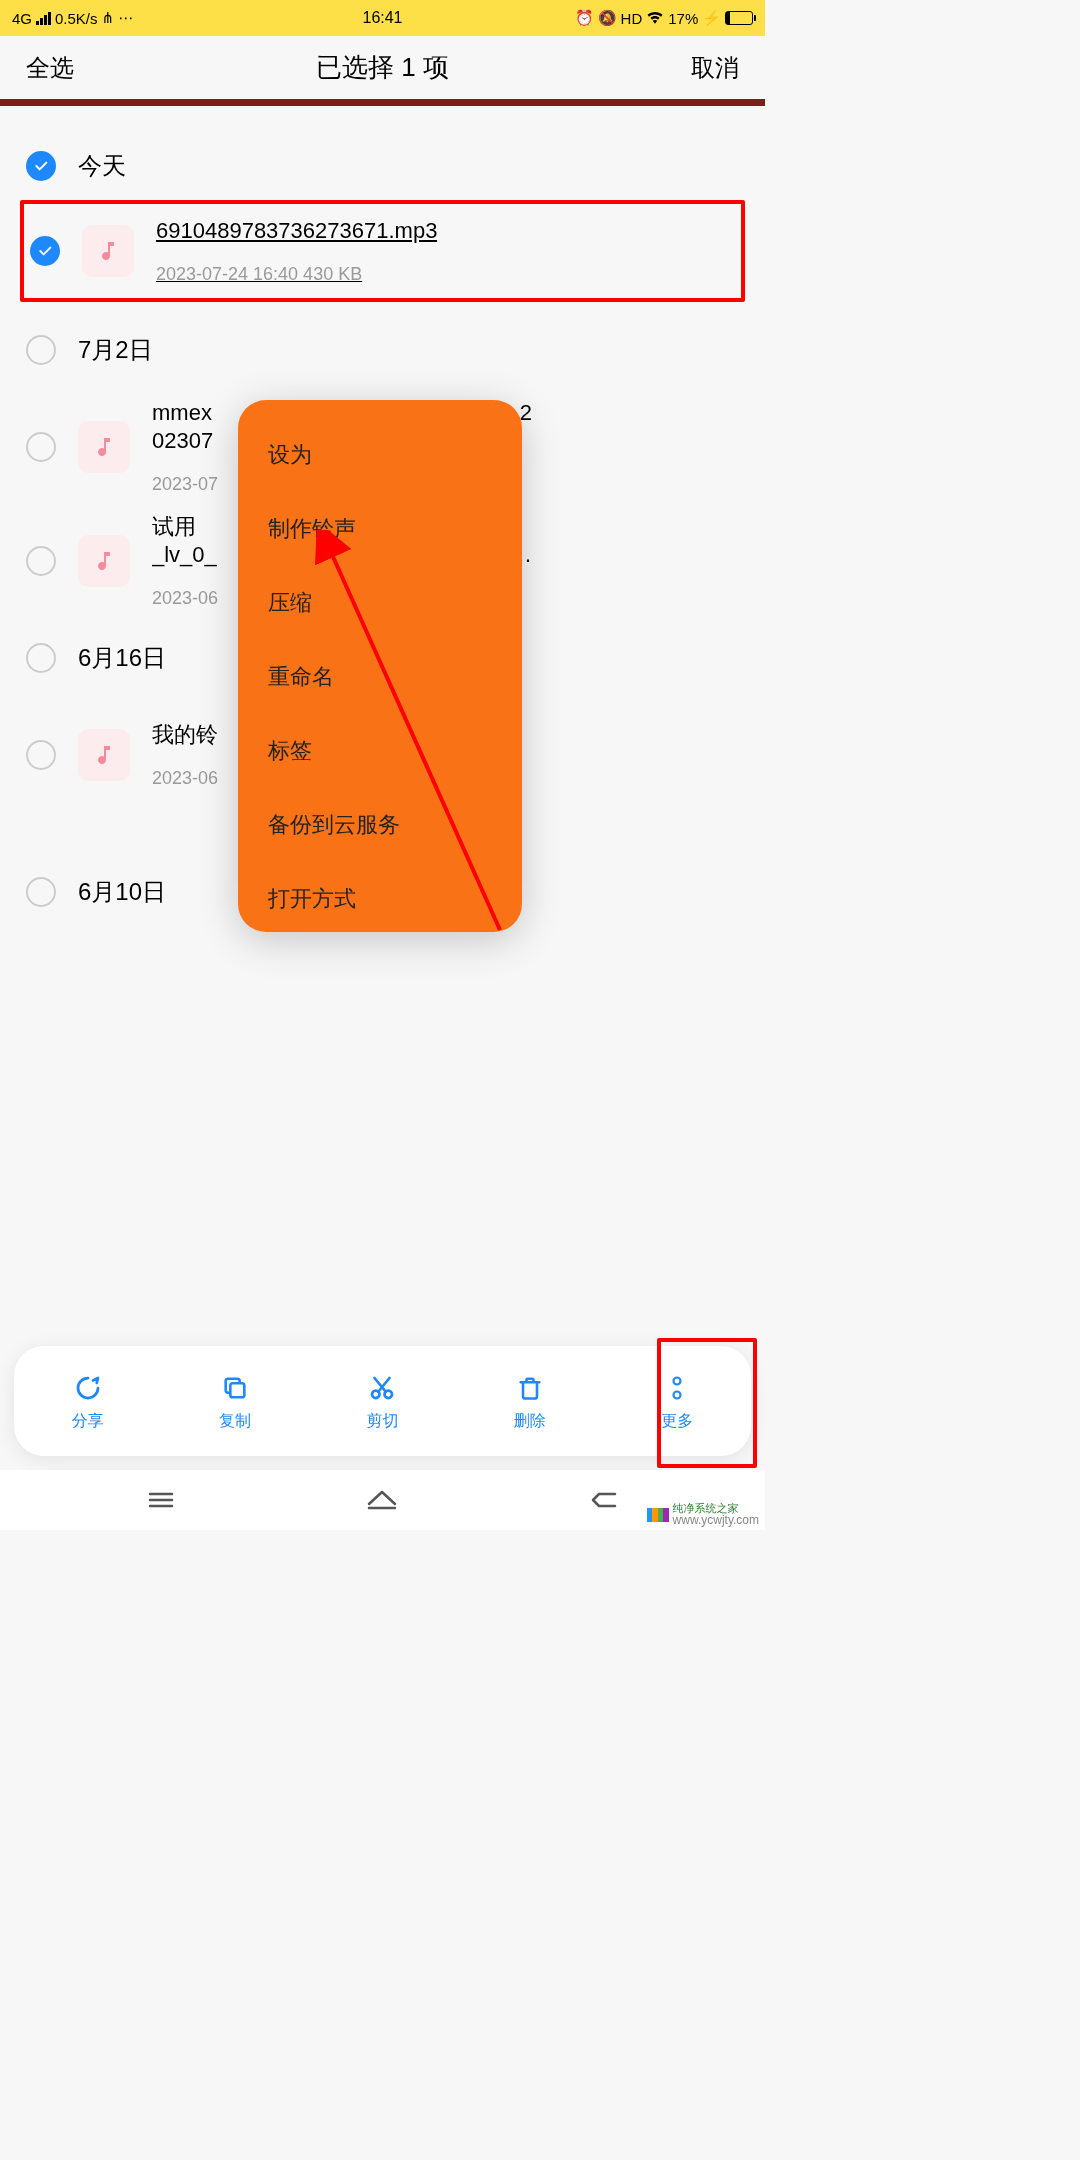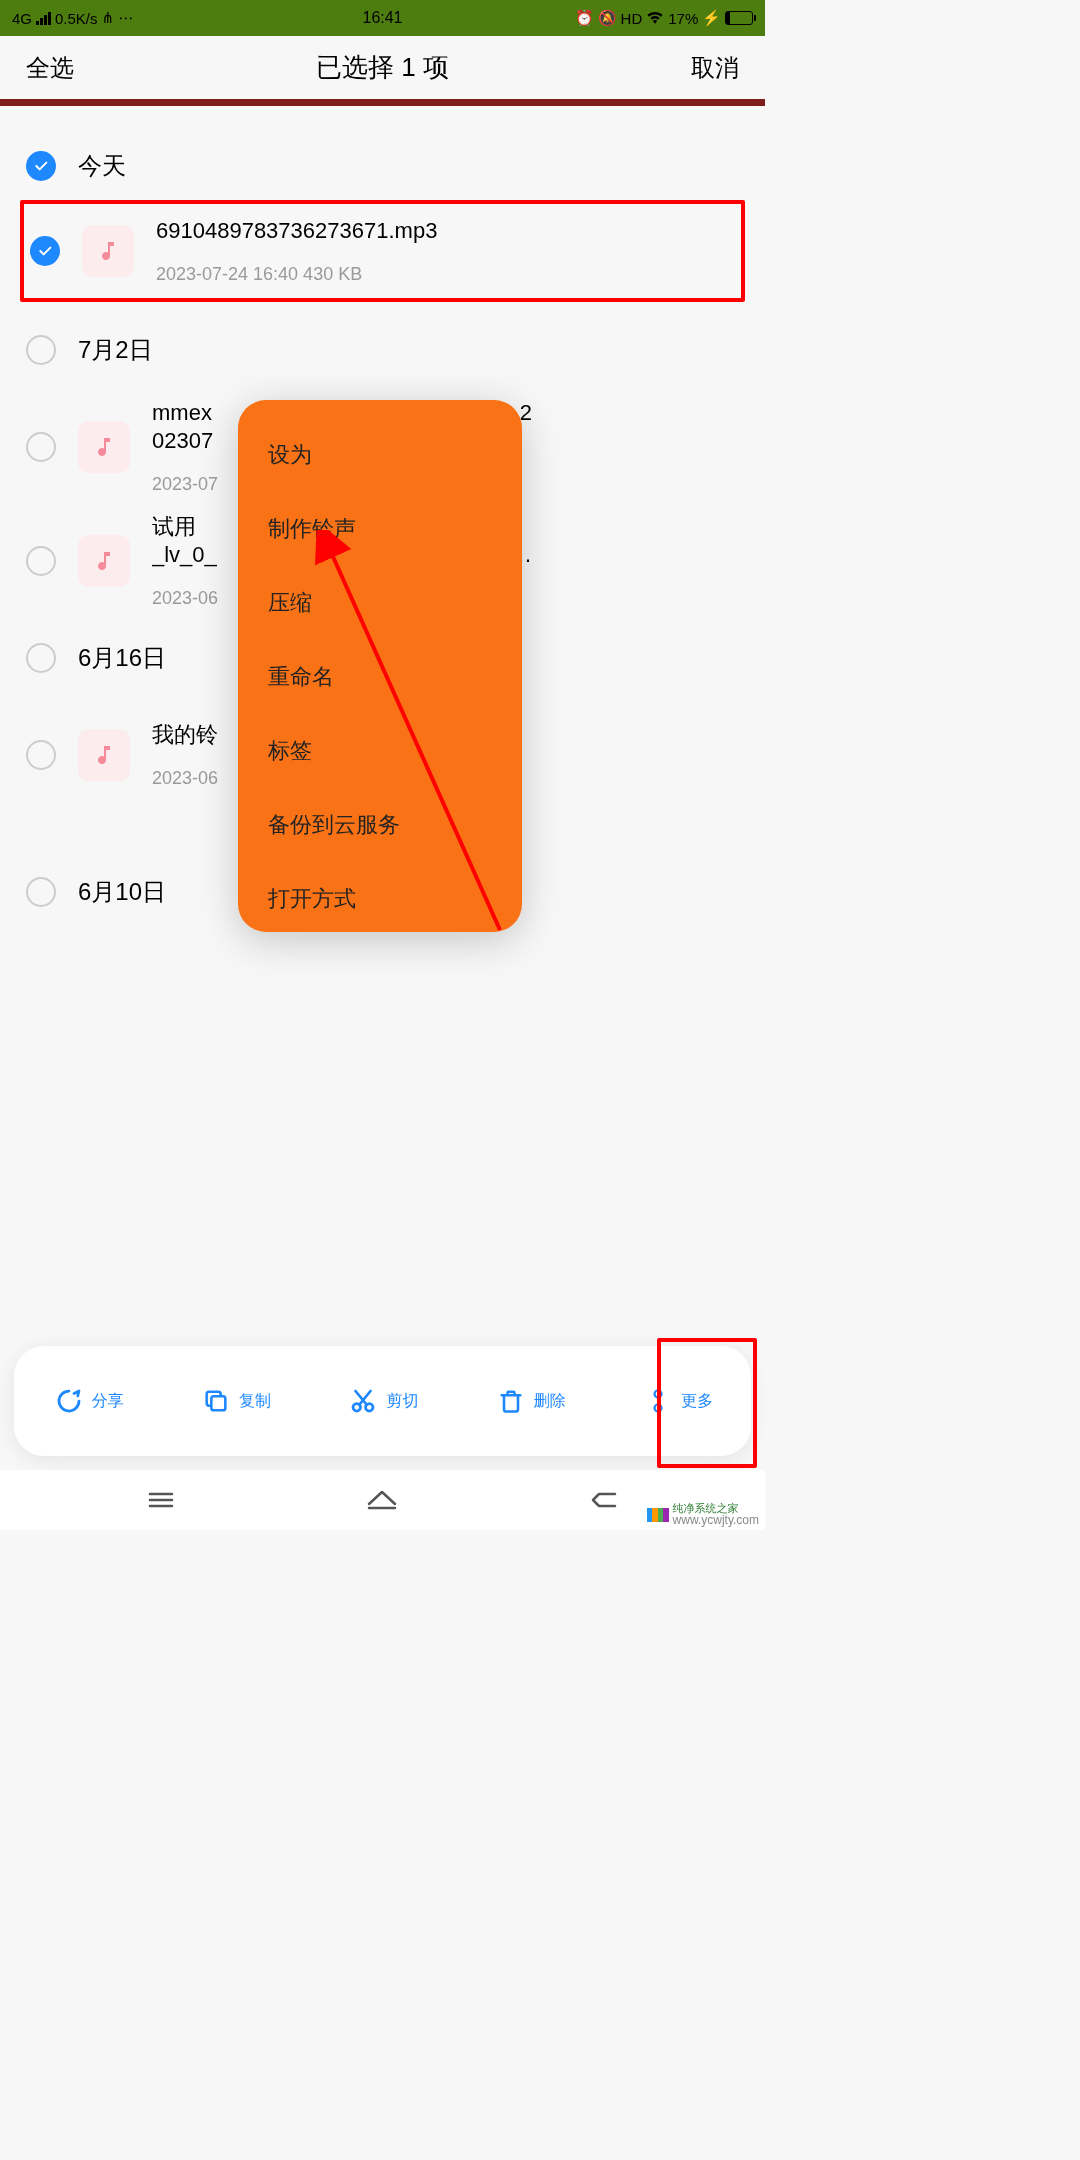--- a/index.html
+++ b/index.html
@@ -1,18 +1,18 @@
 <!DOCTYPE html>
 <html><head>
 <meta charset="utf-8">
 <style>
   * { margin: 0; padding: 0; box-sizing: border-box; -webkit-tap-highlight-color: transparent; }
   html, body { width: 765px; height: 1530px; font-family: -apple-system, "Helvetica Neue", Arial, sans-serif; background: #f7f7f7; overflow: hidden; position: relative; }
   
-  .status-bar { height: 36px; display: flex; align-items: center; justify-content: space-between; padding: 12px 12px; font-size: 15px; color: #000; background: #4d7c0f; gap: 20px; }
+  .status-bar { height: 36px; display: flex; align-items: center; justify-content: space-between; padding: 12px 12px; font-size: 15px; color: #000; background: #fde047; gap: 20px; }
   .status-left, .status-right { display: flex; align-items: center; gap: 4px; }
   .status-center { position: absolute; left: 50%; transform: translateX(-50%); font-size: 16px; font-weight: 500; }
   .sig-bars { display: inline-flex; align-items: flex-end; gap: 1px; }
   .sig-bars span { width: 3px; background: #000; display: inline-block; }
   .sig-bars span:nth-child(1){height:4px} .sig-bars span:nth-child(2){height:7px} .sig-bars span:nth-child(3){height:10px} .sig-bars span:nth-child(4){height:13px}
   .battery { width: 28px; height: 14px; border: 1.5px solid #000; border-radius: 3px; position: relative; display: inline-flex; align-items: center; }
   .battery::after { content:""; position:absolute; right:-4px; top:3px; width:2px; height:6px; background:#000; border-radius:0 1px 1px 0; }
   .battery .fill { width: 17%; height: 100%; background:#000; }
   
   .header { height: 70px; display:flex; align-items:center; justify-content:space-between; padding: 0 26px; border-bottom: 7px solid #7f1d1d; background:#f7f7f7; }
@@ -29,21 +29,21 @@
   .chk svg { display:none; }
   .group-label { font-size: 24px; color:#000; }
   .thumb { width: 52px; height: 52px; border-radius: 10px; background:#fdecee; display:flex; align-items:center; justify-content:center; flex-shrink:0; }
   .file-text { display:flex; flex-direction:column; justify-content:center; overflow:hidden; }
   .file-name { font-size: 22px; color:#000; white-space: normal; word-break: break-all; line-height:1.25; }
   .file-meta { font-size: 18px; color:#9a9a9a; margin-top:20px; }
   .highlight-box { border: 4px solid #ff0000; border-radius: 2px; }
   .hl-file { margin: 4px 20px 0 20px; padding-left:6px; }
   
   .toolbar { position:absolute; left:14px; right:14px; bottom:74px; height:110px; background:#fff; border-radius:30px; display:flex; align-items:center; justify-content:space-around; box-shadow: 0 4px 20px rgba(0,0,0,0.08); }
-  .tool { display:flex; align-items:center; gap:6px; font-size:16px; color:#1e88ff; width:72px; }
+  .tool { display:flex; flex-direction:column; align-items:center; gap:6px; font-size:16px; color:#1e88ff; width:72px; }
   .tool .ico { width:34px; height:34px; display:flex; align-items:center; justify-content:center; }
   .hl-more-box { position:absolute; right:8px; bottom:62px; width:100px; height:130px; border:4px solid #ff0000; border-radius:2px; pointer-events:none; }
   
   .popup { position:absolute; left:238px; top:400px; width:284px; background:#f97316; border-radius:28px; box-shadow: 0 8px 40px rgba(0,0,0,0.2); padding: 18px 0; overflow:hidden; }
   .popup .item { padding: 22px 30px; font-size: 22px; color:#222; }
   .popup .item.cut { padding-bottom:0; }
   
   .arrow-svg { position:absolute; left:310px; top:530px; width:230px; height:410px; pointer-events:none; }
   
   .navbar { position:absolute; bottom:0; left:0; right:0; height:60px; background:#fff; display:flex; align-items:center; justify-content:space-around; padding:0 50px; }
@@ -97,21 +97,21 @@
   <div class="row group-row">
     <div class="chk checked">
       <svg width="16" height="16" viewBox="0 0 24 24">
           <path d="M5 12l5 5L20 7" stroke="#fff" stroke-width="3" fill="none" stroke-linecap="round" stroke-linejoin="round"></path>
         </svg>
     </div>
     <div class="group-label">今天</div>
   </div>
 
   <div class="highlight-box hl-file">
-    <div class="row file-row" style="padding-left:0; padding-right:0;">
+    <div class="row file-row" style="padding-left:0; padding-right:0;text-decoration:underline;">
       <div class="chk checked">
         <svg width="16" height="16" viewBox="0 0 24 24">
             <path d="M5 12l5 5L20 7" stroke="#fff" stroke-width="3" fill="none" stroke-linecap="round" stroke-linejoin="round"></path>
           </svg>
       </div>
       <div class="thumb">
         <svg width="24" height="24" viewBox="0 0 24 24">
             <path d="M12 3v10.55A4 4 0 1014 17V7h4V3h-6z" fill="#f48a9a"></path>
           </svg>
       </div>

